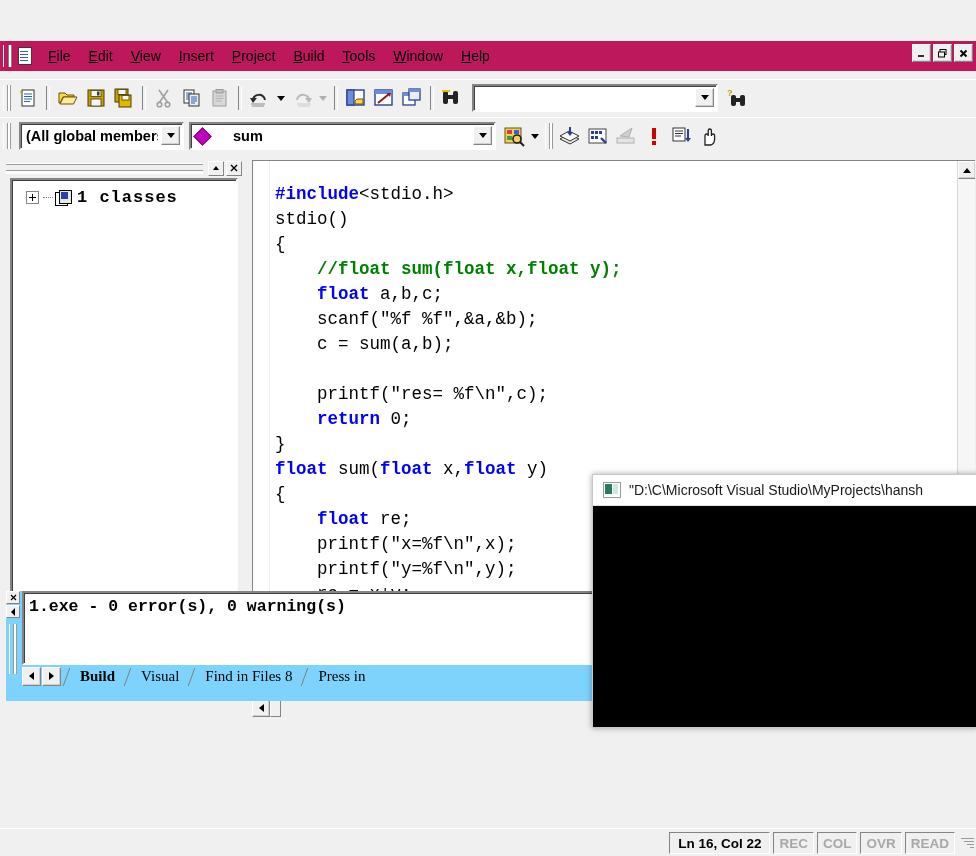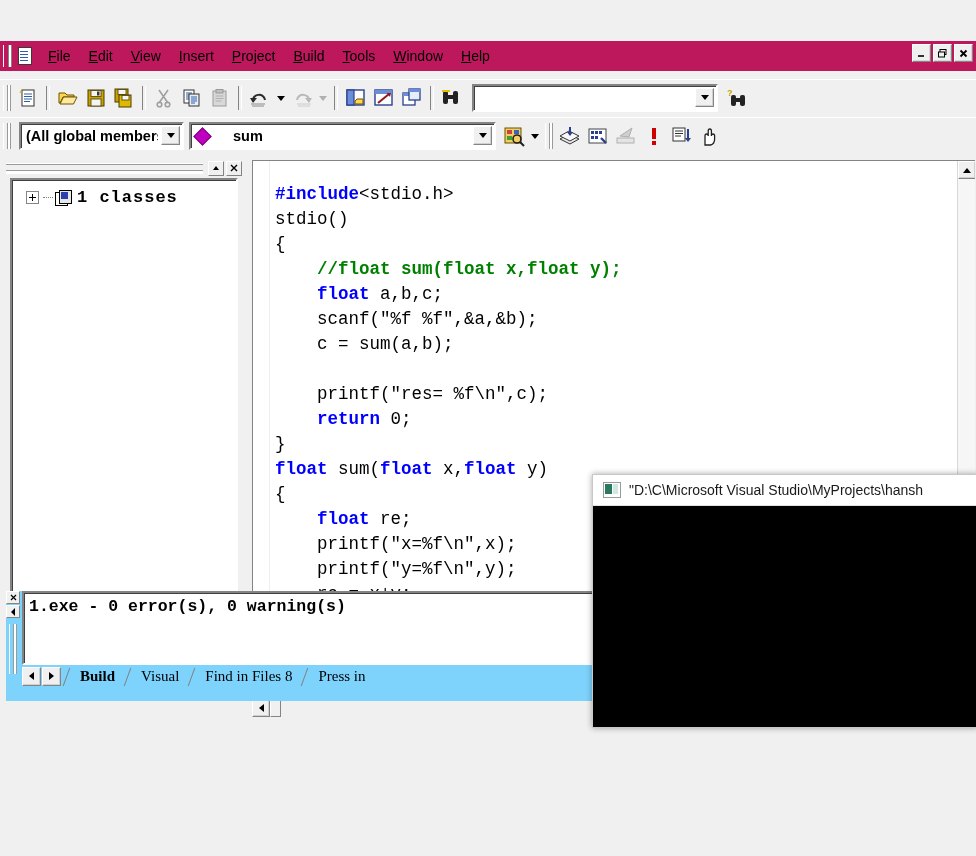--- a/index.html
+++ b/index.html
@@ -605,20 +605,34 @@
           <span class="tri-u"></span>
         </div>
       <div style="height:26px"></div>
       <div style="width:15px;height:14px;background:#f0f0f0;border:1px solid;border-color:#ffffff #848484 #848484 #ffffff;"></div>
       <div class="out-sb" style="margin-top:1px">
           <span class="tri-d"></span>
         </div>
     </div>
   </div>
 
+  <div class="statusbar">
+    <div class="st-main"></div>
+    <div class="st-cell">Ln 16, Col 22</div>
+    <div class="st-cell dim">REC</div>
+    <div class="st-cell dim">COL</div>
+    <div class="st-cell dim">OVR</div>
+    <div class="st-cell dim">READ</div>
+    <div class="st-grip">
+      <i style="top:3px;width:13px"></i>
+        <i style="top:6px;width:10px"></i>
+        <i style="top:9px;width:7px"></i>
+        <i style="top:12px;width:4px"></i>
+    </div>
+  </div>
 
   <div class="console">
     <div class="con-title">
       <div class="con-ico">
           <span class="g"></span>
           <span class="w"></span>
         </div>
       <div class="con-title-txt">"D:\C\Microsoft Visual Studio\MyProjects\hansh</div>
     </div>
   </div>

